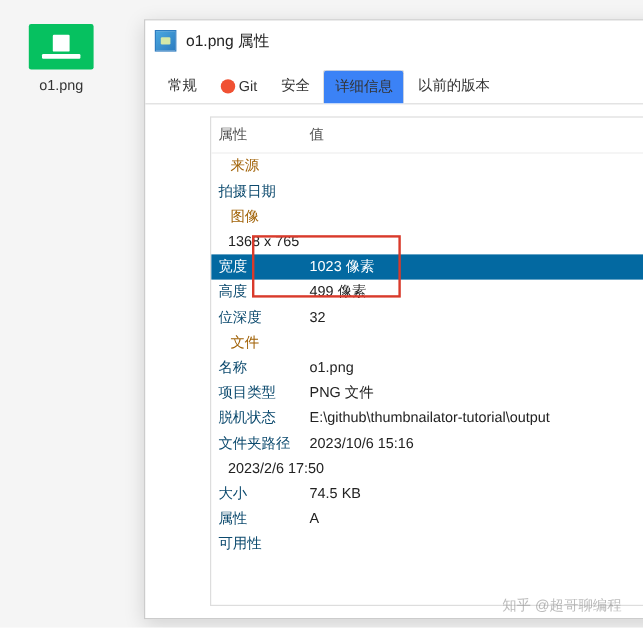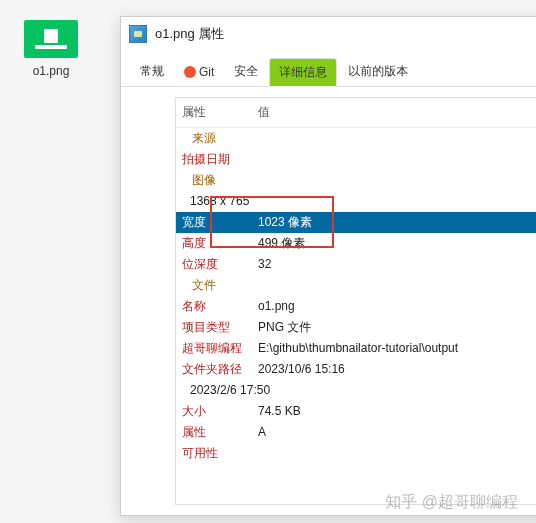--- a/index.html
+++ b/index.html
@@ -78,21 +78,21 @@
   }
   .tab {
     padding: 5px 9px;
     cursor: pointer;
     color: #333;
     display:flex; align-items:center; gap:3px;
   }
   .tab.active {
     border: 1px solid #ddd;
     border-bottom: 1px solid #fff;
-    background: #84cc16;
+    background: #3b82f6;
     position: relative;
     top: 1px;
     border-radius: 3px 3px 0 0;
   }
   .git-ico{width:12px;height:12px;border-radius:50%;background:#f05133;display:inline-block;}
   .content {
     flex: 1;
     padding: 10px 14px;
     overflow: hidden;
   }
@@ -104,42 +104,42 @@
   }
   .row {
     display: flex;
     align-items: center;
     min-height: 21px;
     line-height: 21px;
   }
   .label-col {
     width: 68px;
     padding-left: 6px;
-    color: #b91c1c;
+    color: #0c4a6e;
     flex-shrink: 0;
   }
   .value-col {
     flex: 1;
     padding-left: 14px;
     color: #222;
   }
   .hdr .label-col, .hdr .value-col { color:#555; border-bottom:1px solid #eee; padding-top:4px; padding-bottom:4px; }
   .section-hdr { color:#a16207; padding-left:16px; line-height:21px; }
   .selected { background:#0369a1; color:#fff; }
   .selected .label-col, .selected .value-col { color:#fff; }
   .red-box {
     position: absolute;
     border: 2px solid #d93a2b;
     pointer-events: none;
   }
   .watermark {
     position: absolute;
     right: 18px;
     bottom: 10px;
-    font-size: 16px;
+    font-size: 12px;
     color: rgba(120,120,120,0.5);
     font-weight: 400;
     text-align: right;
   }
 </style>
 </head>
 <body>
 
 <div class="desktop">
   <div class="desktop-thumb">
@@ -201,21 +201,21 @@
       <div class="section-hdr">文件</div>
       <div class="row">
         <div class="label-col">名称</div>
         <div class="value-col">o1.png</div>
       </div>
       <div class="row">
         <div class="label-col">项目类型</div>
         <div class="value-col">PNG 文件</div>
       </div>
       <div class="row">
-        <div class="label-col">超哥聊编程</div>
+        <div class="label-col">脱机状态</div>
         <div class="value-col">E:\github\thumbnailator-tutorial\output</div>
       </div>
       <div class="row">
         <div class="label-col">文件夹路径</div>
         <div class="value-col">2023/10/6 15:16</div>
       </div>
       <div class="row">
         <div class="value-col">2023/2/6 17:50</div>
       </div>
       <div class="row">

